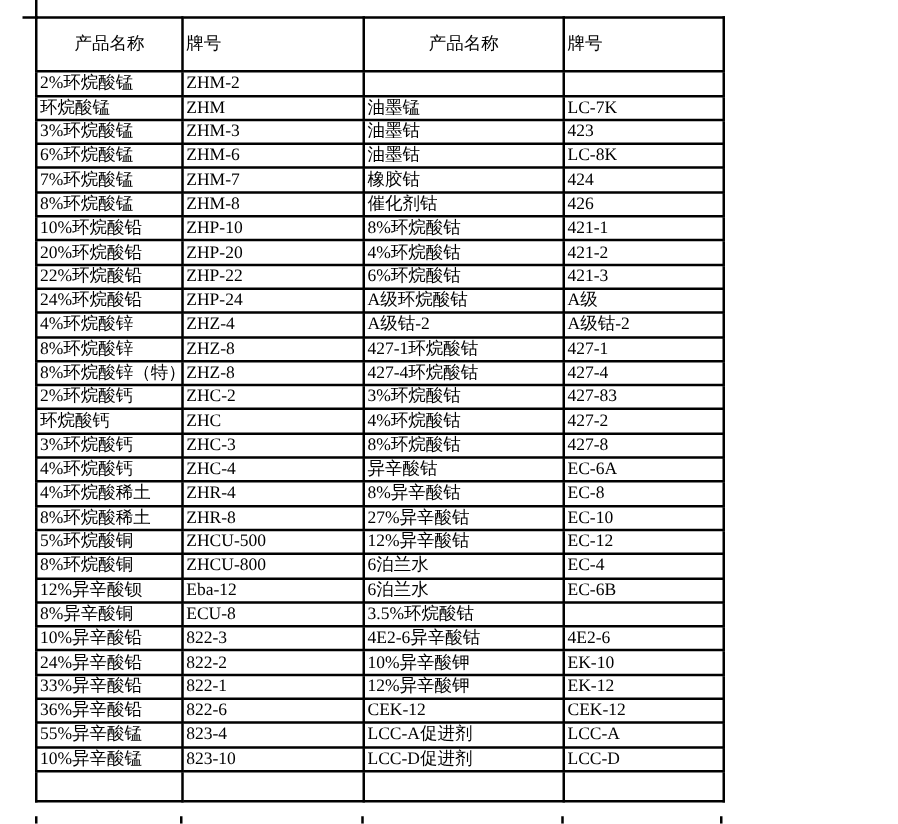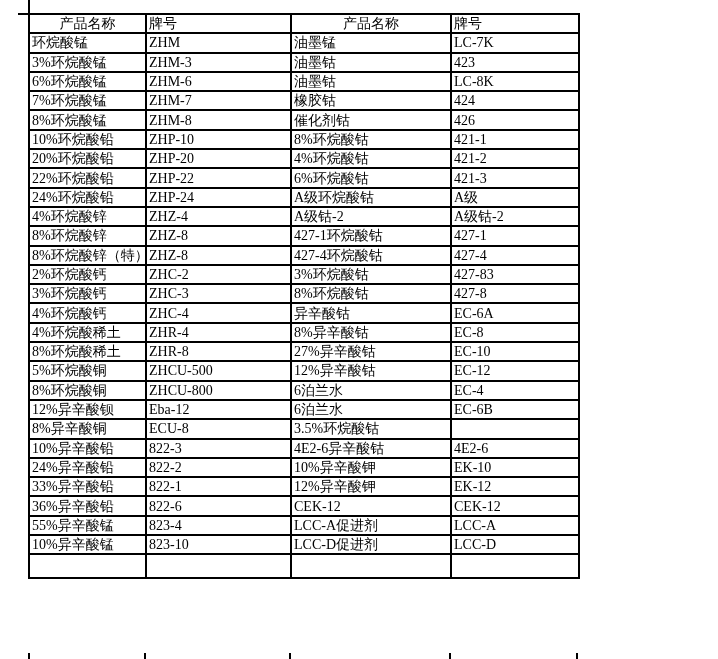--- a/index.html
+++ b/index.html
@@ -28,21 +28,21 @@
     font-weight: normal;
     line-height: 17px;
     color: #000000;
     text-align: left;
     vertical-align: middle;
     padding: 0 0 0 2px;
     white-space: nowrap;
     overflow: hidden;
     background: #ffffff;
   }
-  th.center { text-align: center; padding: 0; }
+  th.center { text-align: center; padding: 12px; }
   tr.empty td { height: 22px; }
   
   .vstub {
     position: absolute;
     width: 2px;
     background: #000000;
   }
   .vstub.top { left: 28px; top: 0; height: 15px; }
   .vstub.b { top: 653px; height: 6px; }
   .hstub {
@@ -70,20 +70,26 @@
     <thead>
       <tr>
         <th class="center">产品名称</th>
         <th>牌号</th>
         <th class="center">产品名称</th>
         <th>牌号</th>
       </tr>
     </thead>
     <tbody>
         <tr>
+          <td>2%环烷酸锰</td>
+          <td>ZHM-2</td>
+          <td></td>
+          <td></td>
+        </tr>
+        <tr>
           <td>环烷酸锰</td>
           <td>ZHM</td>
           <td>油墨锰</td>
           <td>LC-7K</td>
         </tr>
         <tr>
           <td>3%环烷酸锰</td>
           <td>ZHM-3</td>
           <td>油墨钴</td>
           <td>423</td>
@@ -146,20 +152,26 @@
           <td>8%环烷酸锌（特）</td>
           <td>ZHZ-8</td>
           <td>427-4环烷酸钴</td>
           <td>427-4</td>
         </tr>
         <tr>
           <td>2%环烷酸钙</td>
           <td>ZHC-2</td>
           <td>3%环烷酸钴</td>
           <td>427-83</td>
+        </tr>
+        <tr>
+          <td>环烷酸钙</td>
+          <td>ZHC</td>
+          <td>4%环烷酸钴</td>
+          <td>427-2</td>
         </tr>
         <tr>
           <td>3%环烷酸钙</td>
           <td>ZHC-3</td>
           <td>8%环烷酸钴</td>
           <td>427-8</td>
         </tr>
         <tr>
           <td>4%环烷酸钙</td>
           <td>ZHC-4</td>

